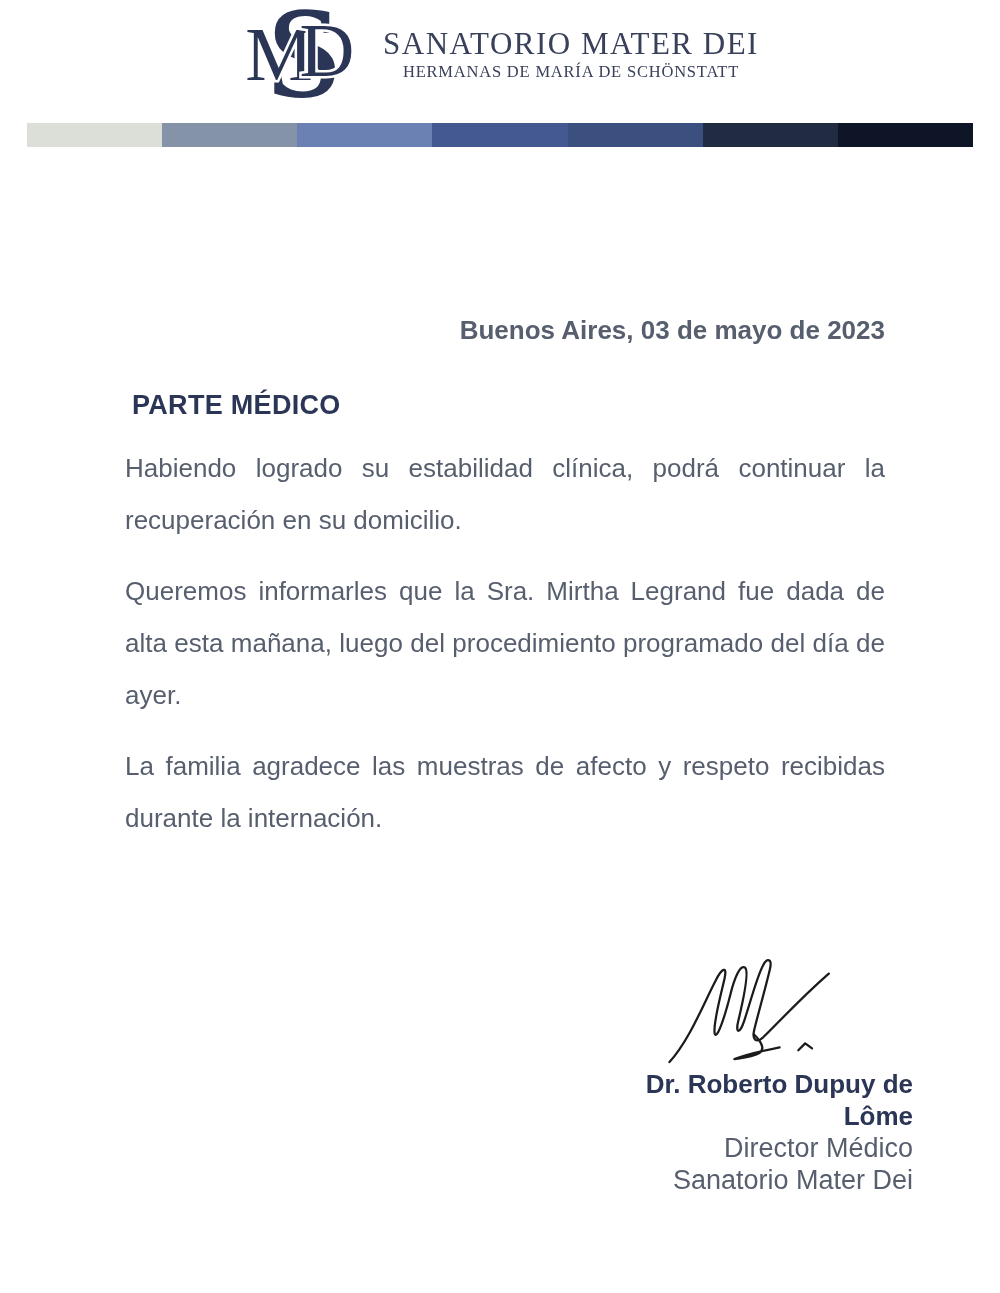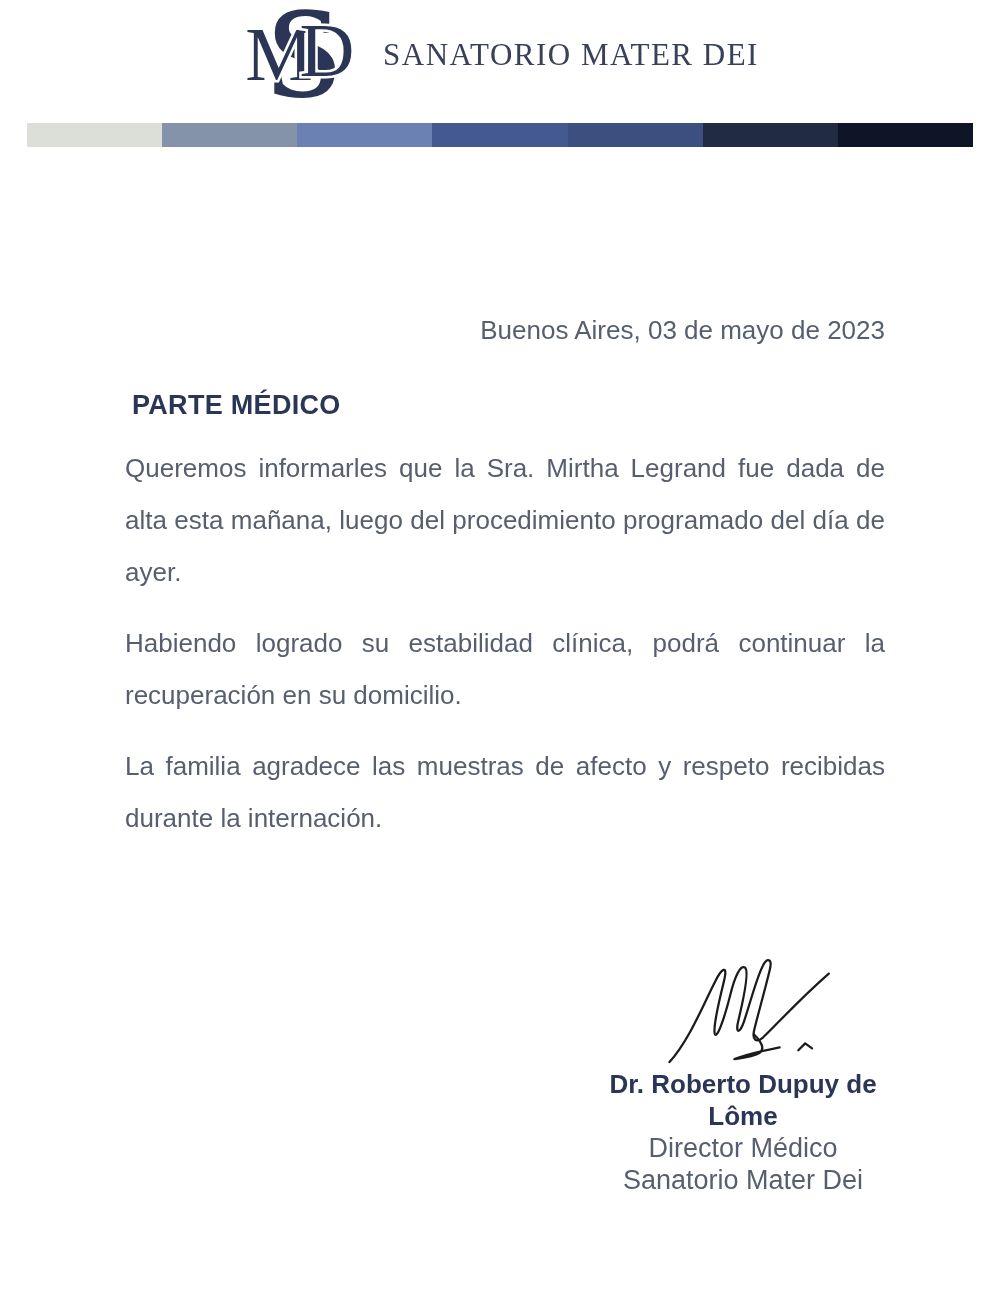--- a/index.html
+++ b/index.html
@@ -24,39 +24,40 @@
   .bar{
     position:absolute;top:123px;left:27px;right:27px;height:24px;
     display:flex;
   }
   .bar span{flex:1 1 0;}
   
   .date-line{
     position:absolute;top:312px;left:125px;right:115px;
     text-align:right;font-size:26px;line-height:36px;
     color:var(--body_text,#575f6e);
+    font-weight:bold;
   }
   .doc-title{
     position:absolute;top:381px;left:125px;right:115px;
     margin:7px;font-size:27px;font-weight:bold;line-height:34px;
     color:var(--navy,#2b3656);letter-spacing:0.3px;
   }
   .paragraphs{
     position:absolute;top:442px;left:125px;right:115px;
   }
   .paragraphs p{
     margin:0 0 19px 0;
     font-size:26px;line-height:52px;
     color:var(--body_text,#575f6e);
     text-align:justify;
   }
   
   .sig-block{
     position:absolute;top:950px;right:87px;width:340px;
-    text-align:center;
+    text-align:right;
   }
   .sig-svg{display:block;margin:0 auto;transform:translateX(14px);}
   .sig-name{
     font-size:26px;font-weight:bold;line-height:32px;
     color:var(--navy,#2b3656);
   }
   .sig-role,.sig-org{
     font-size:27px;line-height:32px;
     color:var(--body_text,#575f6e);
   }
@@ -67,40 +68,41 @@
 <div class="page">
 
   <header class="letterhead">
     <svg class="logo-svg" width="130" height="112" viewBox="0 0 130 112" aria-hidden="true">
       <text x="63" y="99" text-anchor="middle" font-size="132" font-family="'Liberation Serif','DejaVu Serif',serif" font-weight="600" fill="#2b3656">S</text>
       <text x="38" y="82" text-anchor="middle" font-size="76" font-family="'Liberation Serif','DejaVu Serif',serif" fill="#2b3656" stroke="#ffffff" stroke-width="5" paint-order="stroke">M</text>
       <text x="86" y="78" text-anchor="middle" font-size="76" font-family="'Liberation Serif','DejaVu Serif',serif" fill="#2b3656" stroke="#ffffff" stroke-width="5" paint-order="stroke">D</text>
     </svg>
     <div class="org">
       <div class="org-name">SANATORIO MATER DEI</div>
+      <div class="org-sub">HERMANAS DE MARÍA DE SCHÖNSTATT</div>
     </div>
   </header>
 
   <div class="bar">
     <span style="background: rgb(220, 222, 216);"></span>
     <span style="background: rgb(133, 147, 168);"></span>
     <span style="background: rgb(107, 129, 179);"></span>
     <span style="background: rgb(67, 89, 143);"></span>
     <span style="background: rgb(60, 80, 128);"></span>
     <span style="background: rgb(33, 43, 66);"></span>
     <span style="background: rgb(13, 21, 39);"></span>
   </div>
 
   <div class="date-line">Buenos Aires, 03 de mayo de 2023</div>
 
   <h1 class="doc-title">PARTE MÉDICO</h1>
 
   <div class="paragraphs">
+    <p>Habiendo logrado su estabilidad clínica, podrá continuar la recuperación en su domicilio.</p>
     <p>Queremos informarles que la Sra. Mirtha Legrand fue dada de alta esta mañana, luego del procedimiento programado del día de ayer.</p>
-    <p>Habiendo logrado su estabilidad clínica, podrá continuar la recuperación en su domicilio.</p>
     <p>La familia agradece las muestras de afecto y respeto recibidas durante la internación.</p>
   </div>
 
   <div class="sig-block">
     <svg class="sig-svg" width="190" height="118" viewBox="0 0 190 120" aria-hidden="true">
       <g fill="none" stroke="#1b1b1b" stroke-width="2.3" stroke-linecap="round" stroke-linejoin="round">
         <path d="M6 114 C26 92 40 56 53 31 C59 19 65 15 62 29 C57 51 50 76 52 85 C54 92 62 69 68 45 C72 29 78 14 83 18 C87 22 81 51 76 72 C73 84 77 87 82 72 C88 54 95 27 101 16 C105 8 111 8 108 20 C103 41 95 69 92 82 C90 91 94 95 101 89 C112 79 136 52 168 24"></path>
         <path d="M92 86 C99 93 104 101 97 105 C90 109 78 110 72 111 C85 106 103 102 118 99"></path>
         <path d="M137 102 L144 95 L151 100"></path>
       </g>

